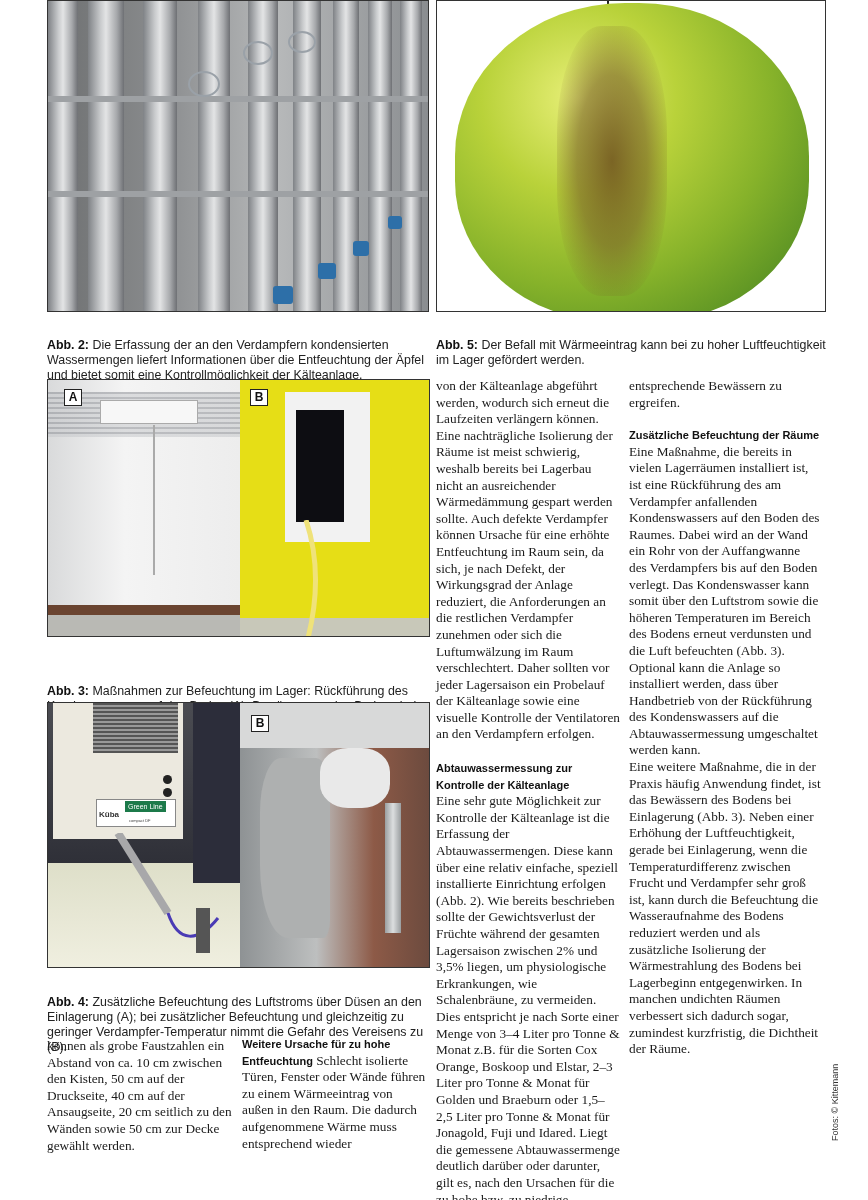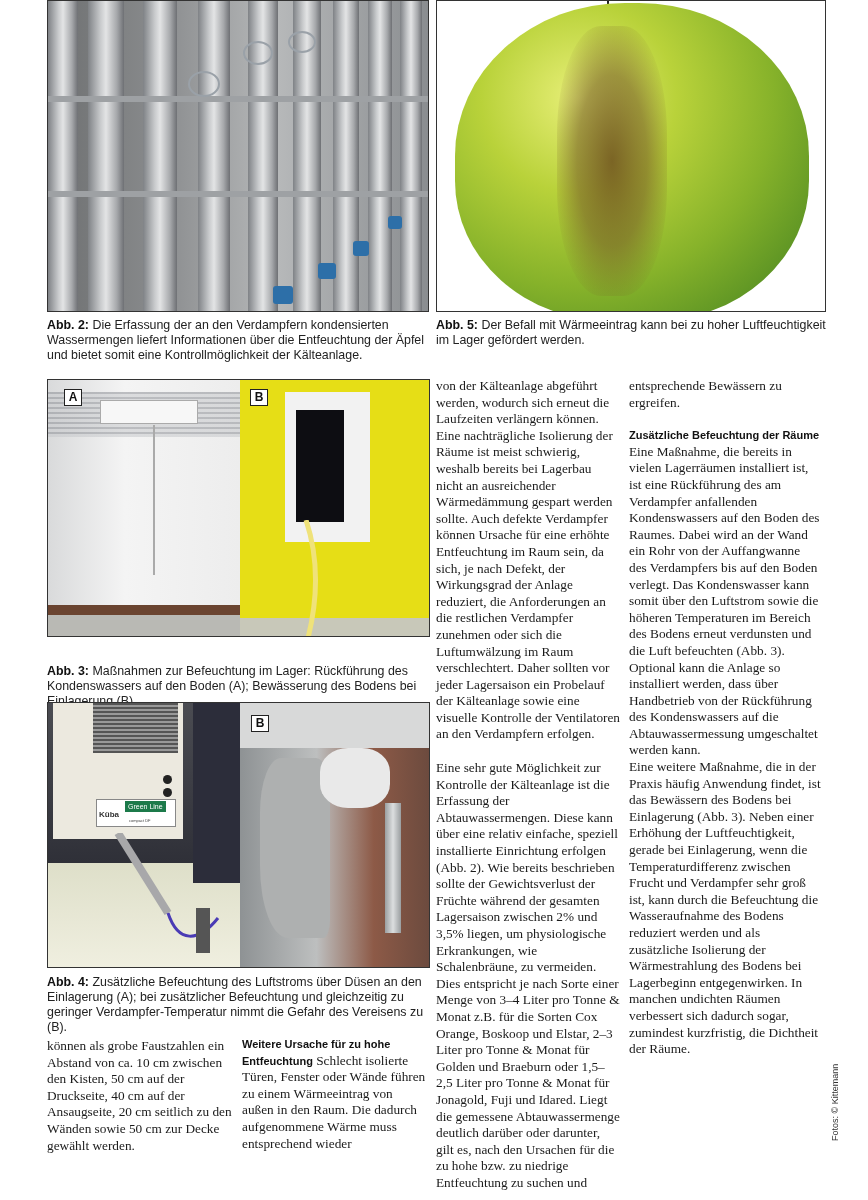--- a/index.html
+++ b/index.html
@@ -1,19 +1,19 @@
 <!DOCTYPE html>
 <html><head>
 <meta charset="utf-8">
 <style>
   html, body { margin: 0; padding: 0; background: #ffffff; }
   body { width: 868px; height: 1200px; position: relative; overflow: hidden; font-family: "Liberation Serif", serif; color: #1a1a1a; }
   .abs { position: absolute; }
   .photo { position: absolute; border: 1px solid #333; overflow: hidden; box-sizing: border-box; }
-  .caption { position: absolute; font-family: "Liberation Sans", sans-serif; font-size: 12.4px; line-height: 15px; color: #222; }
+  .caption { position: absolute; font-family: "Liberation Sans", sans-serif; font-size: 12.4px; line-height: 15px; color: #222; margin-top: 20px; }
   .caption b { font-weight: bold; color: #111; }
   .col { position: absolute; font-size: 13.3px; line-height: 16.6px; color: #1a1a1a; }
   .col p { margin: 0; }
   .head { font-family: "Liberation Sans", sans-serif; font-weight: bold; font-size: 11px; color: #111; }
   .label { position: absolute; background: #fff; border: 1.5px solid #222; font-family: "Liberation Sans", sans-serif; font-weight: bold; font-size: 12px; width: 16px; height: 15px; line-height: 15px; text-align: center; color: #111; }
   .credit { position: absolute; font-family: "Liberation Sans", sans-serif; font-size: 9px; color: #333; transform: rotate(-90deg); transform-origin: left top; white-space: nowrap; }
   
   .pipe { position: absolute; top: 0; bottom: 0; background: linear-gradient(90deg, #7f8286 0%, #c9cbcd 35%, #e3e4e5 50%, #a6a8ab 80%, #6e7074 100%); }
   .valve { position: absolute; background: #2d6fa8; border-radius: 3px; }
   .sensor { position: absolute; border: 2px solid #9aa1a8; border-radius: 50%; }
@@ -121,20 +121,21 @@
   <p>können als grobe Faustzahlen ein Abstand von ca. 10 cm zwischen den Kisten, 50 cm auf der Druckseite, 40 cm auf der Ansaugseite, 20 cm seitlich zu den Wänden sowie 50 cm zur Decke gewählt werden.</p>
 </div>
 
 <div class="col" style="left:242px; top:1036px; width:185px;">
   <p><span class="head">Weitere Ursache für zu hohe Entfeuchtung</span><span> Schlecht isolierte Türen, Fenster oder Wände führen zu einem Wärmeeintrag von außen in den Raum. Die dadurch aufgenommene Wärme muss entsprechend wieder</span></p>
 </div>
 
 <div class="col" style="left:436px; top:378px; width:185px;">
   <p>von der Kälteanlage abgeführt werden, wodurch sich erneut die Laufzeiten verlängern können. Eine nachträgliche Isolierung der Räume ist meist schwierig, weshalb bereits bei Lagerbau nicht an ausreichender Wärmedämmung gespart werden sollte. Auch defekte Verdampfer können Ursache für eine erhöhte Entfeuchtung im Raum sein, da sich, je nach Defekt, der Wirkungsgrad der Anlage reduziert, die Anforderungen an die restlichen Verdampfer zunehmen oder sich die Luftumwälzung im Raum verschlechtert. Daher sollten vor jeder Lagersaison ein Probelauf der Kälteanlage sowie eine visuelle Kontrolle der Ventilatoren an den Verdampfern erfolgen.</p>
   <div style="height:17px;"></div>
+  <p class="head">Abtauwassermessung zur Kontrolle der Kälteanlage</p>
   <p>Eine sehr gute Möglichkeit zur Kontrolle der Kälteanlage ist die Erfassung der Abtauwassermengen. Diese kann über eine relativ einfache, speziell installierte Einrichtung erfolgen (Abb. 2). Wie bereits beschrieben sollte der Gewichtsverlust der Früchte während der gesamten Lagersaison zwischen 2% und 3,5% liegen, um physiologische Erkrankungen, wie Schalenbräune, zu vermeiden. Dies entspricht je nach Sorte einer Menge von 3–4 Liter pro Tonne &amp; Monat z.B. für die Sorten Cox Orange, Boskoop und Elstar, 2–3 Liter pro Tonne &amp; Monat für Golden und Braeburn oder 1,5–2,5 Liter pro Tonne &amp; Monat für Jonagold, Fuji und Idared. Liegt die gemessene Abtauwassermenge deutlich darüber oder darunter, gilt es, nach den Ursachen für die zu hohe bzw. zu niedrige Entfeuchtung zu suchen und</p>
 </div>
 
 <div class="col" style="left:629px; top:378px; width:192px;">
   <p>entsprechende Bewässern zu ergreifen.</p>
   <div style="height:16px;"></div>
   <p><span class="head">Zusätzliche Befeuchtung der Räume</span><span> Eine Maßnahme, die bereits in vielen Lagerräumen installiert ist, ist eine Rückführung des am Verdampfer anfallenden Kondenswassers auf den Boden des Raumes. Dabei wird an der Wand ein Rohr von der Auffangwanne des Verdampfers bis auf den Boden verlegt. Das Kondenswasser kann somit über den Luftstrom sowie die höheren Temperaturen im Bereich des Bodens erneut verdunsten und die Luft befeuchten (Abb. 3). Optional kann die Anlage so installiert werden, dass über Handbetrieb von der Rückführung des Kondenswassers auf die Abtauwassermessung umgeschaltet werden kann.</span></p>
   <p>Eine weitere Maßnahme, die in der Praxis häufig Anwendung findet, ist das Bewässern des Bodens bei Einlagerung (Abb. 3). Neben einer Erhöhung der Luftfeuchtigkeit, gerade bei Einlagerung, wenn die Temperaturdifferenz zwischen Frucht und Verdampfer sehr groß ist, kann durch die Befeuchtung die Wasseraufnahme des Bodens reduziert werden und als zusätzliche Isolierung der Wärmestrahlung des Bodens bei Lagerbeginn entgegenwirken. In manchen undichten Räumen verbessert sich dadurch sogar, zumindest kurzfristig, die Dichtheit der Räume.</p>
 </div>
 

